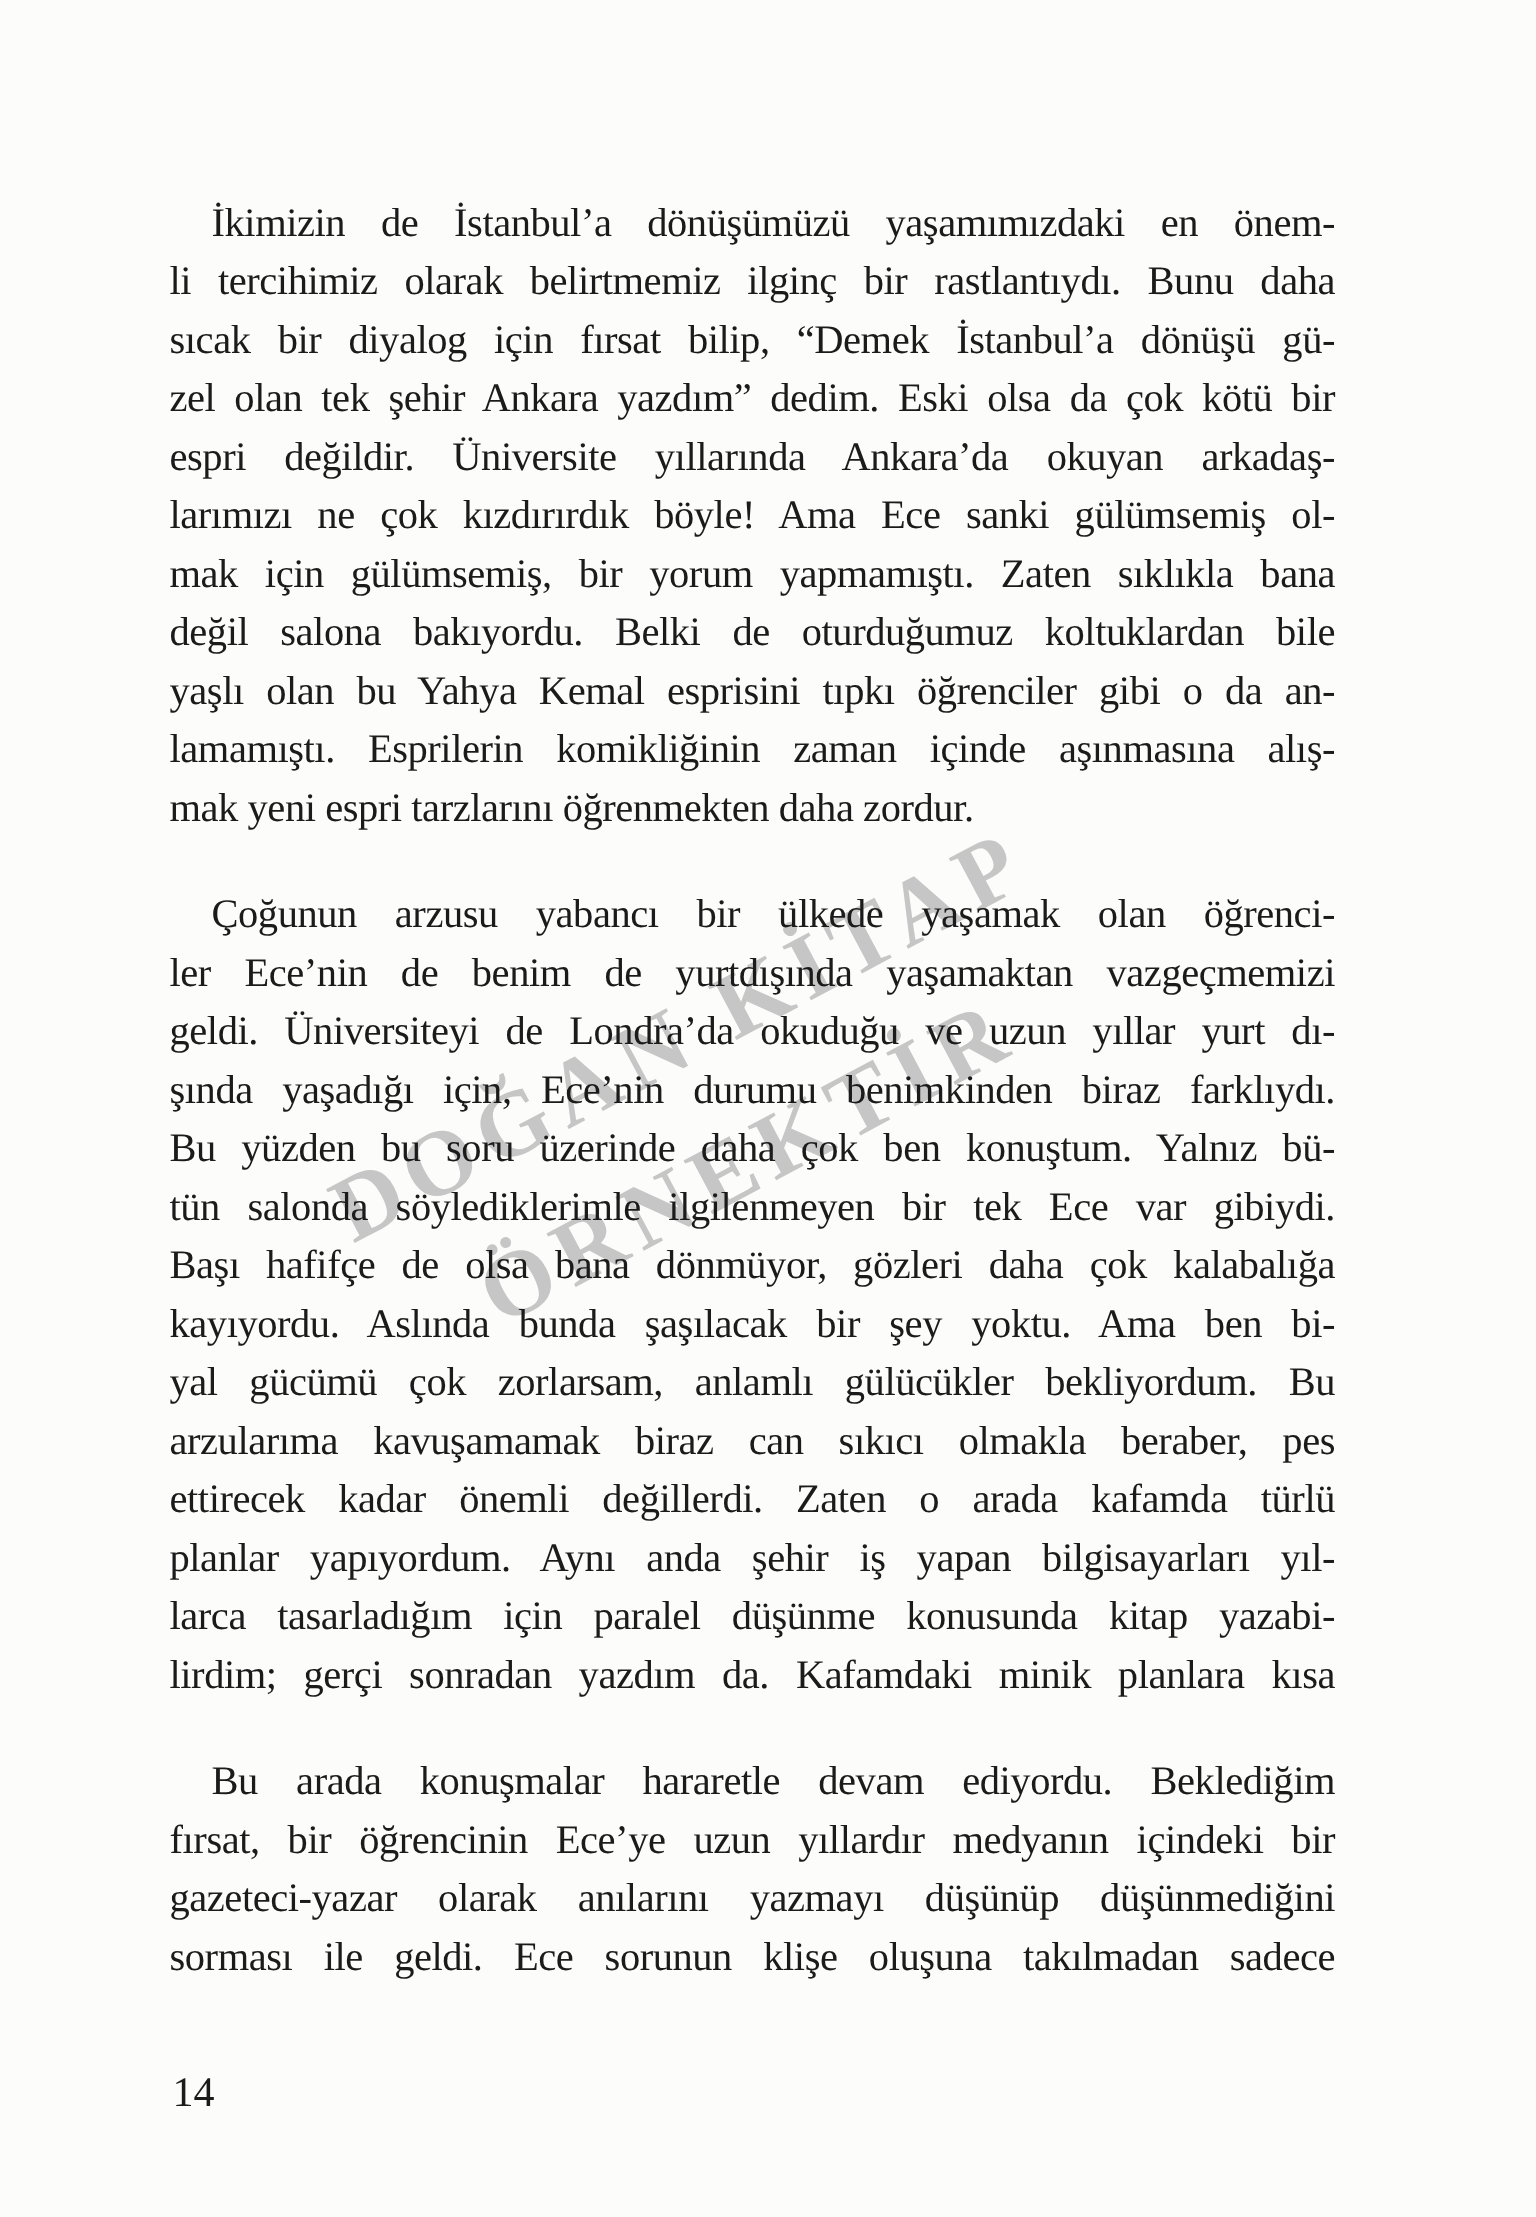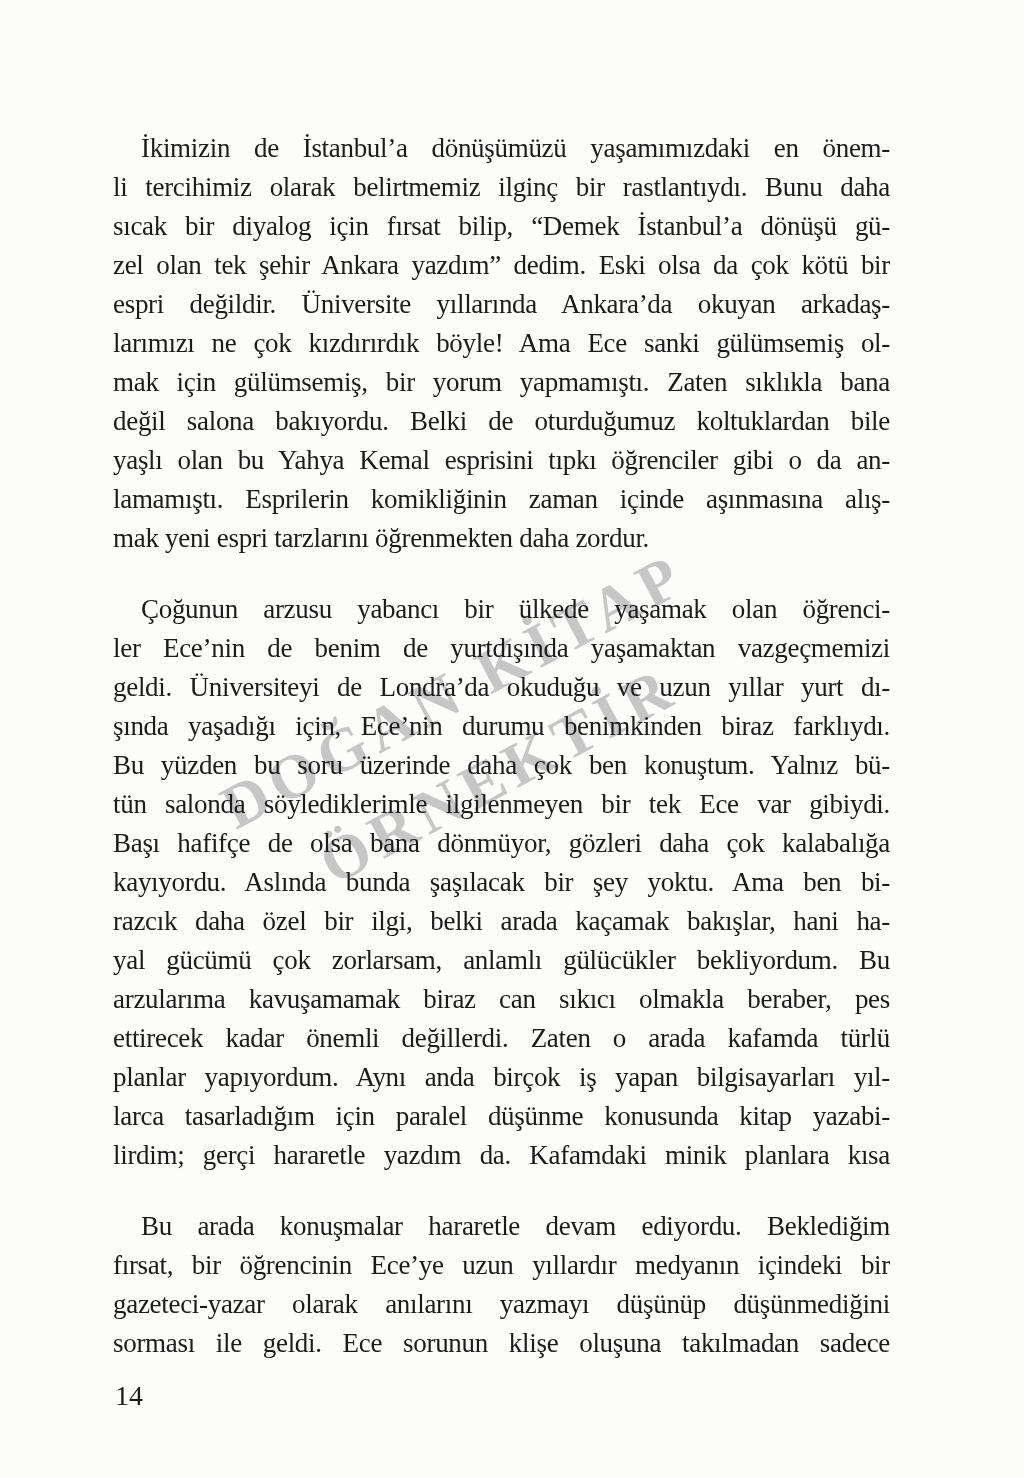--- a/index.html
+++ b/index.html
@@ -85,26 +85,25 @@
       <div class="line">lamamıştı. Esprilerin komikliğinin zaman içinde aşınmasına alış-</div>
       <div class="line last">mak yeni espri tarzlarını öğrenmekten daha zordur.</div>
       <div class="line indent">Çoğunun arzusu yabancı bir ülkede yaşamak olan öğrenci-</div>
       <div class="line">ler Ece’nin de benim de yurtdışında yaşamaktan vazgeçmemizi</div>
       <div class="line">geldi. Üniversiteyi de Londra’da okuduğu ve uzun yıllar yurt dı-</div>
       <div class="line">şında yaşadığı için, Ece’nin durumu benimkinden biraz farklıydı.</div>
       <div class="line">Bu yüzden bu soru üzerinde daha çok ben konuştum. Yalnız bü-</div>
       <div class="line">tün salonda söylediklerimle ilgilenmeyen bir tek Ece var gibiydi.</div>
       <div class="line">Başı hafifçe de olsa bana dönmüyor, gözleri daha çok kalabalığa</div>
       <div class="line">kayıyordu. Aslında bunda şaşılacak bir şey yoktu. Ama ben bi-</div>
-      <div class="line">razcık daha özel bir ilgi, belki arada kaçamak bakışlar, hani ha-</div>
       <div class="line">yal gücümü çok zorlarsam, anlamlı gülücükler bekliyordum. Bu</div>
       <div class="line">arzularıma kavuşamamak biraz can sıkıcı olmakla beraber, pes</div>
       <div class="line">ettirecek kadar önemli değillerdi. Zaten o arada kafamda türlü</div>
-      <div class="line">planlar yapıyordum. Aynı anda birçok iş yapan bilgisayarları yıl-</div>
+      <div class="line">planlar yapıyordum. Aynı anda şehir iş yapan bilgisayarları yıl-</div>
       <div class="line">larca tasarladığım için paralel düşünme konusunda kitap yazabi-</div>
-      <div class="line">lirdim; gerçi hararetle yazdım da. Kafamdaki minik planlara kısa</div>
+      <div class="line">lirdim; gerçi sonradan yazdım da. Kafamdaki minik planlara kısa</div>
       <div class="line indent">Bu arada konuşmalar hararetle devam ediyordu. Beklediğim</div>
       <div class="line">fırsat, bir öğrencinin Ece’ye uzun yıllardır medyanın içindeki bir</div>
       <div class="line">gazeteci-yazar olarak anılarını yazmayı düşünüp düşünmediğini</div>
       <div class="line">sorması ile geldi. Ece sorunun klişe oluşuna takılmadan sadece</div>
     </div>
   <div class="page-number">14</div>
 </div>
 
 </body></html>

